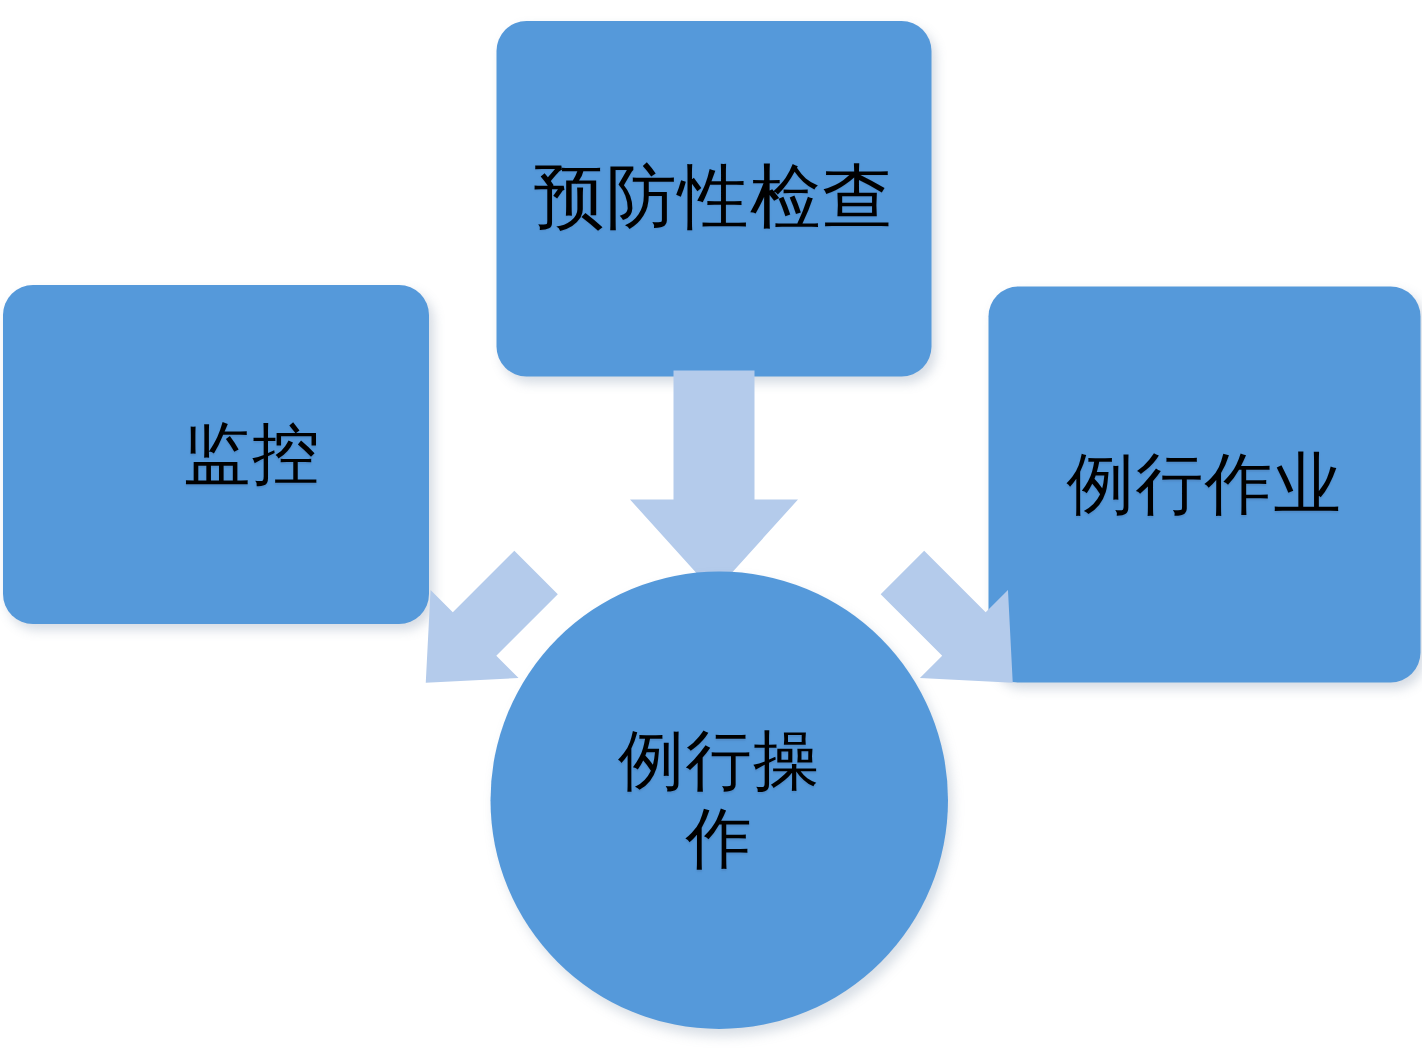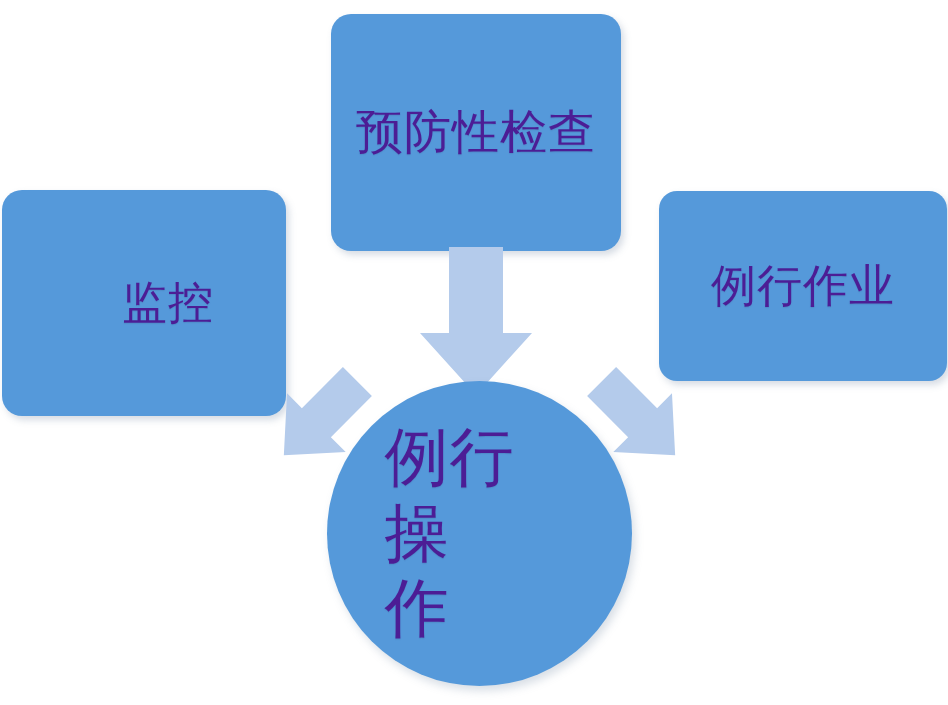--- a/index.html
+++ b/index.html
@@ -22,24 +22,25 @@
   .node-box {
     position: absolute;
     box-sizing: border-box;
     border-radius: 20px;
     display: flex;
     align-items: center;
     justify-content: center;
     box-shadow: 3px 4px 7px rgba(120,140,165,0.30);
   }
   .node-label {
-    color: #4c1d95;
+    color: #000000;
     font-family: "DejaVu Serif", "Liberation Serif", serif;
     font-weight: 400;
     line-height: 1.12;
+    text-align: center;
     letter-spacing: 1px;
     white-space: pre-line;
     text-shadow: 0 1px 1px rgba(60,100,150,0.25);
   }
 
   #box-top {
     left: 331px;
     top: 14px;
     width: 290px;
     height: 237px;
@@ -52,40 +53,39 @@
     width: 284px;
     height: 226px;
     padding-left: 48px;
   }
   #box-left .node-label { font-size: 45px; }
 
   #box-right {
     left: 659px;
     top: 191px;
     width: 288px;
-    height: 190px;
-    border-radius: 18px;
+    height: 264px;
   }
   #box-right .node-label { font-size: 45px; }
 
   
   #circle-center {
     position: absolute;
     left: 327px;
     top: 381px;
     width: 305px;
     height: 305px;
     border-radius: 50%;
     display: flex;
     align-items: center;
     justify-content: center;
     box-shadow: 3px 5px 8px rgba(120,140,165,0.28);
   }
   #circle-center .node-label {
-    font-size: 64px;
+    font-size: 44px;
     line-height: 1.18;
     max-width: 190px;
   }
 
   
   .arrow {
     position: absolute;
   }
   .arrow svg { display: block; overflow: visible; }
 

